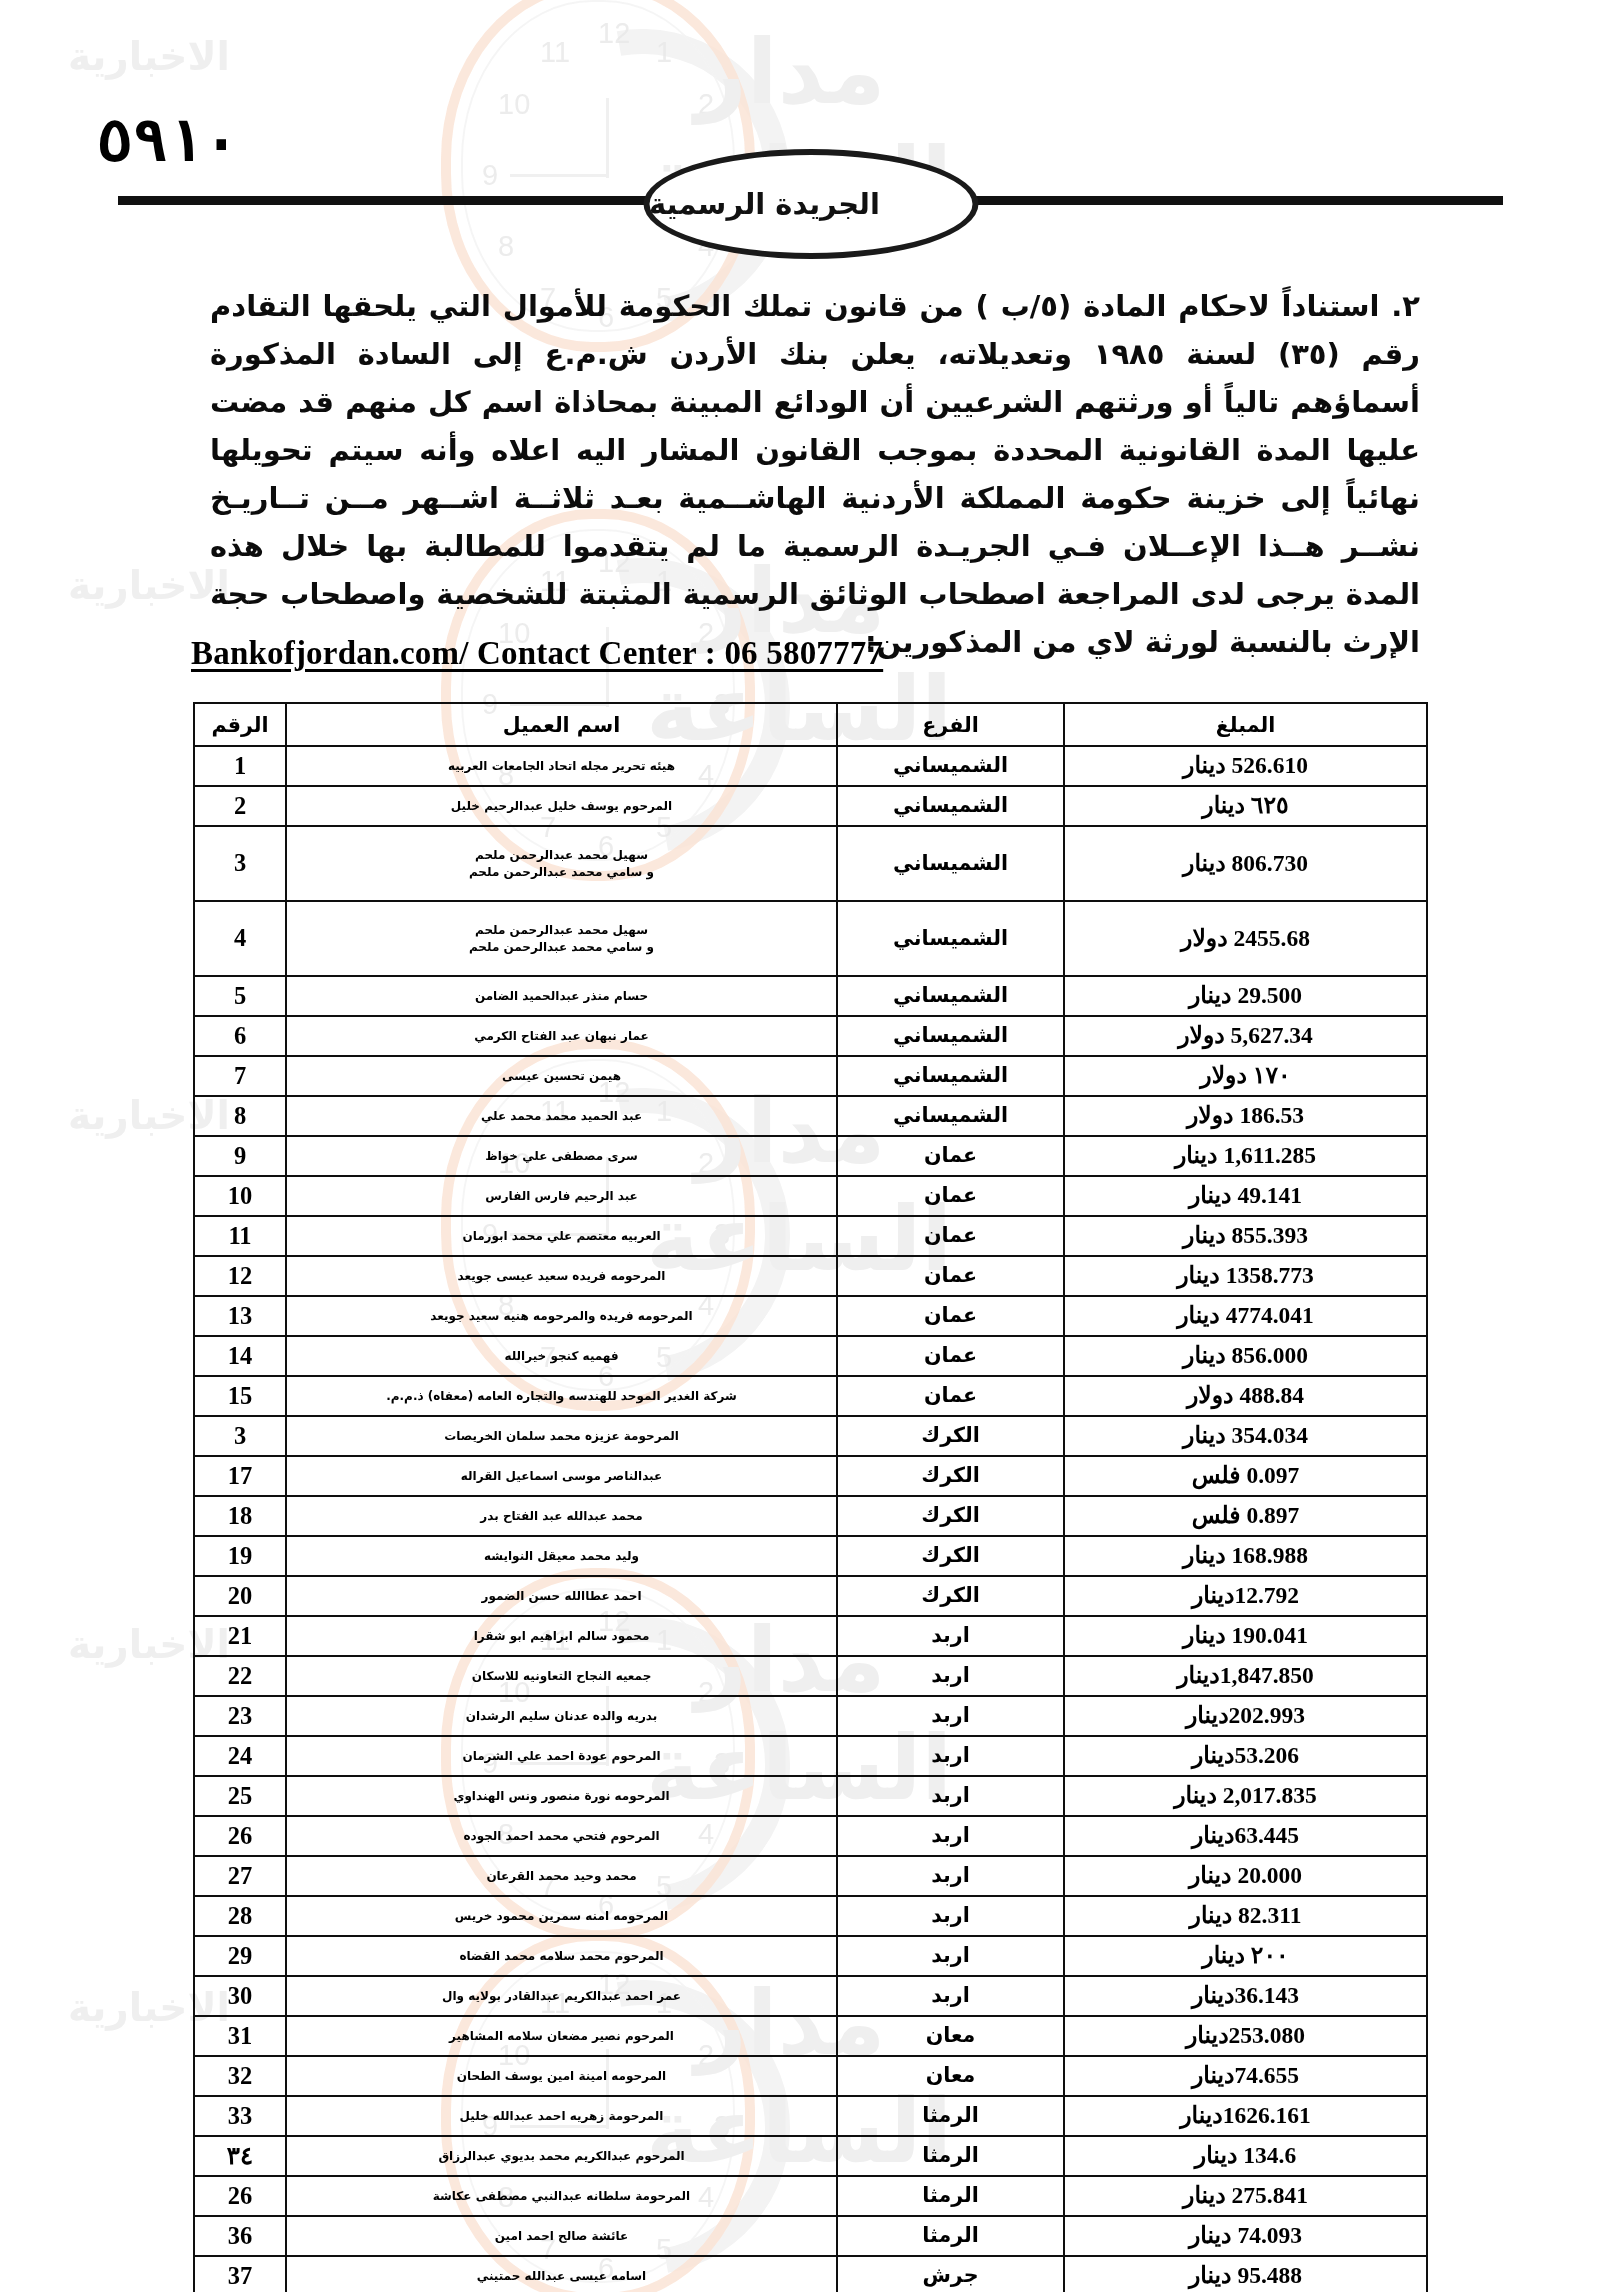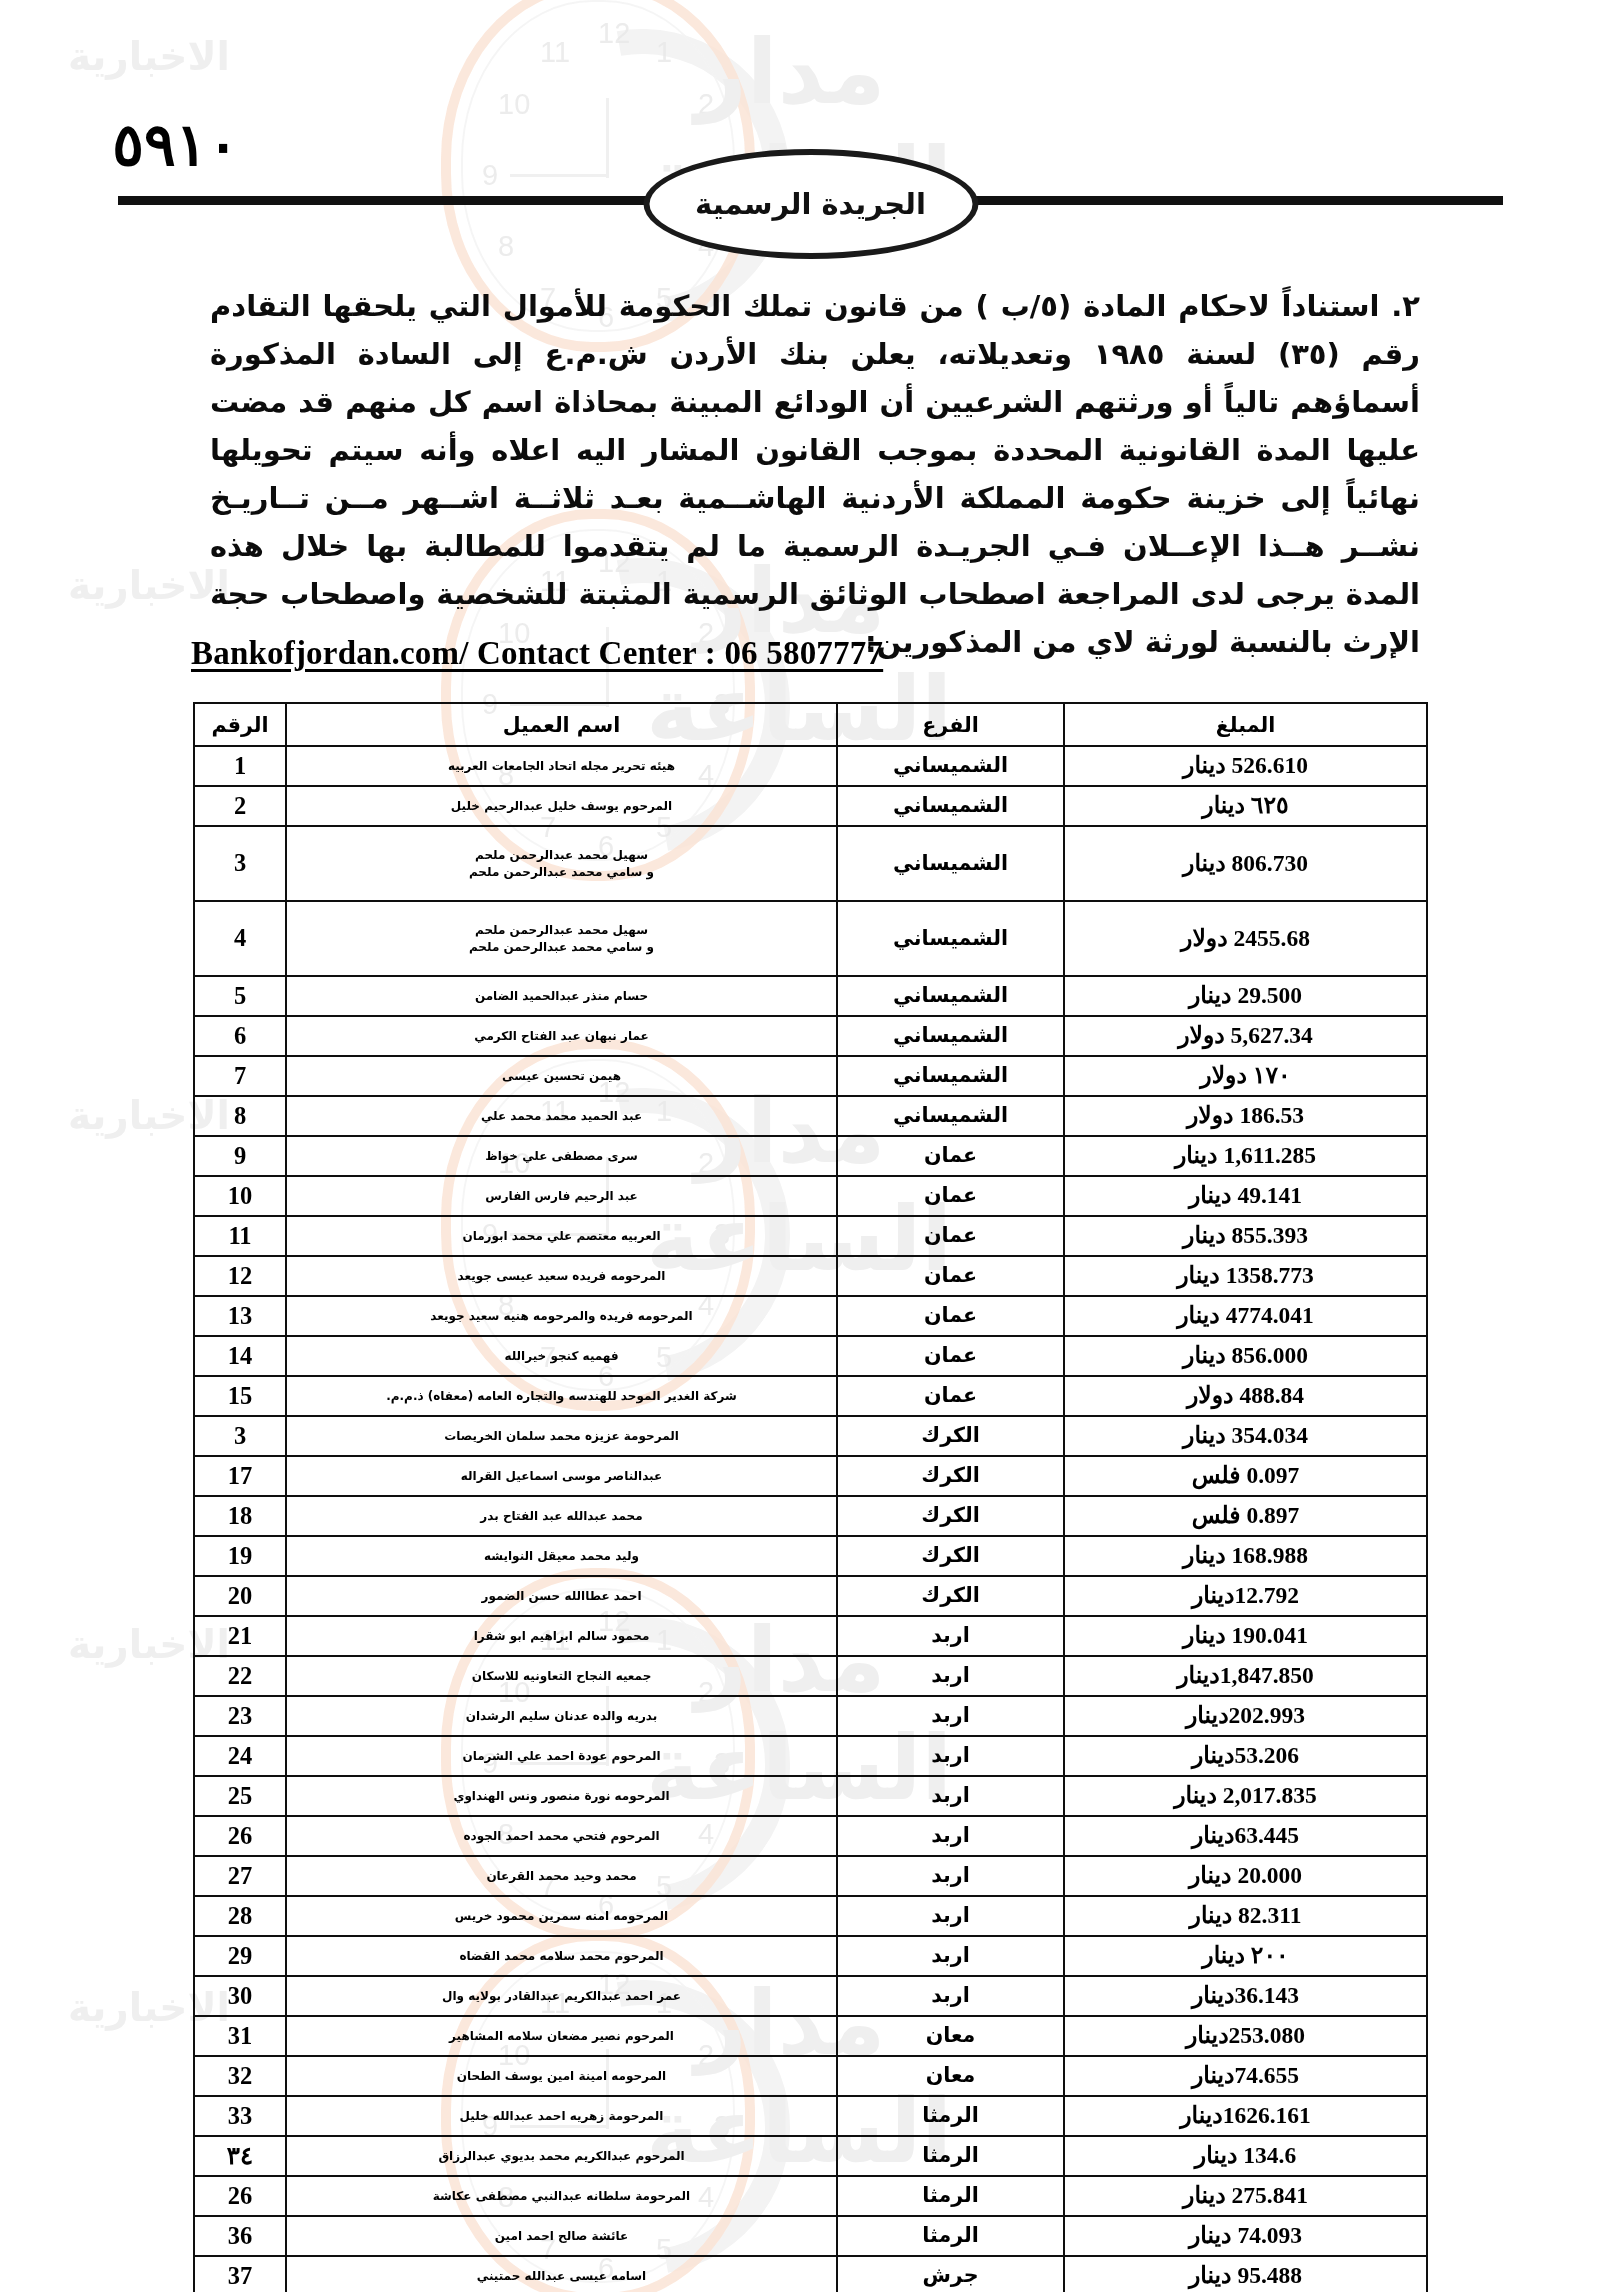--- a/index.html
+++ b/index.html
@@ -80,21 +80,21 @@
     left:0;right:0;top:116px;
     height:108px;
   }
   .page-number{
     position:absolute;
     right:1382px;
     left:147px;
     top:0px;
     font-size:59px;
     font-weight:700;
-    font-family:Liberation Sans, sans-serif;
+    font-family:Liberation Mono, monospace;
     text-align:left;
     letter-spacing:2px;
     line-height:1;
   }
   .header-rule{
     position:absolute;
     left:118px;right:118px;
     top:80px;
     height:8.8px;
     background:#111;
@@ -103,21 +103,21 @@
     position:absolute;
     left:50%;
     transform:translateX(-50%);
     top:33px;
     width:323px;height:98px;
     border:6.9px solid #1a1a1a;
     border-radius:50%;
     background:#fff;
     display:flex;
     align-items:center;
-    justify-content:center;
+    justify-content:flex-end;
     z-index:3;
   }
   .header-oval span{
     font-family:"DejaVu Sans", sans-serif;
     font-size:29px;
     font-weight:700;
     color:#111;
   }
 
   

